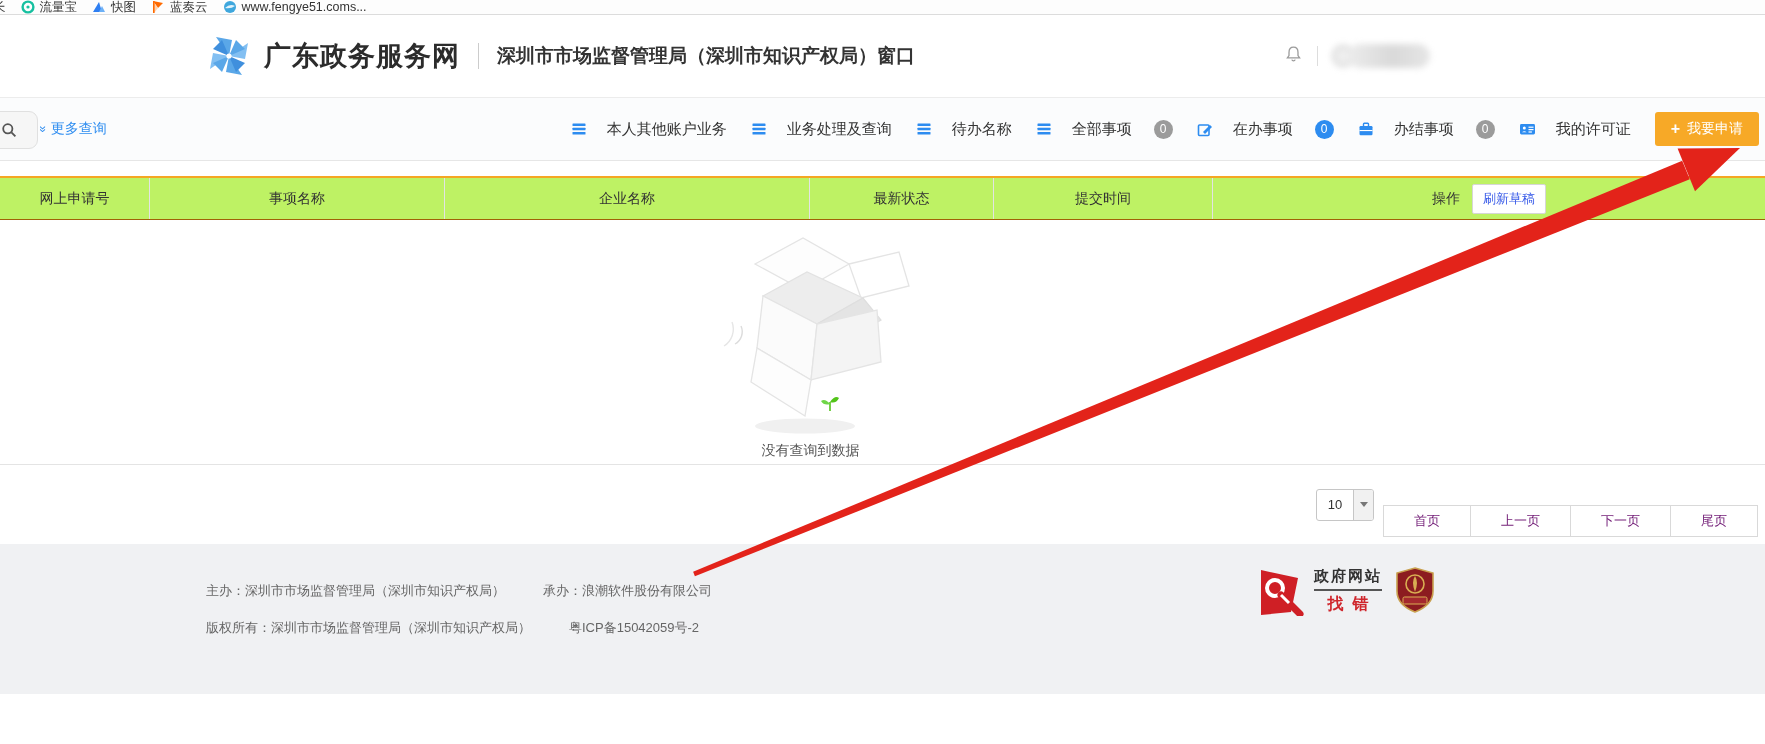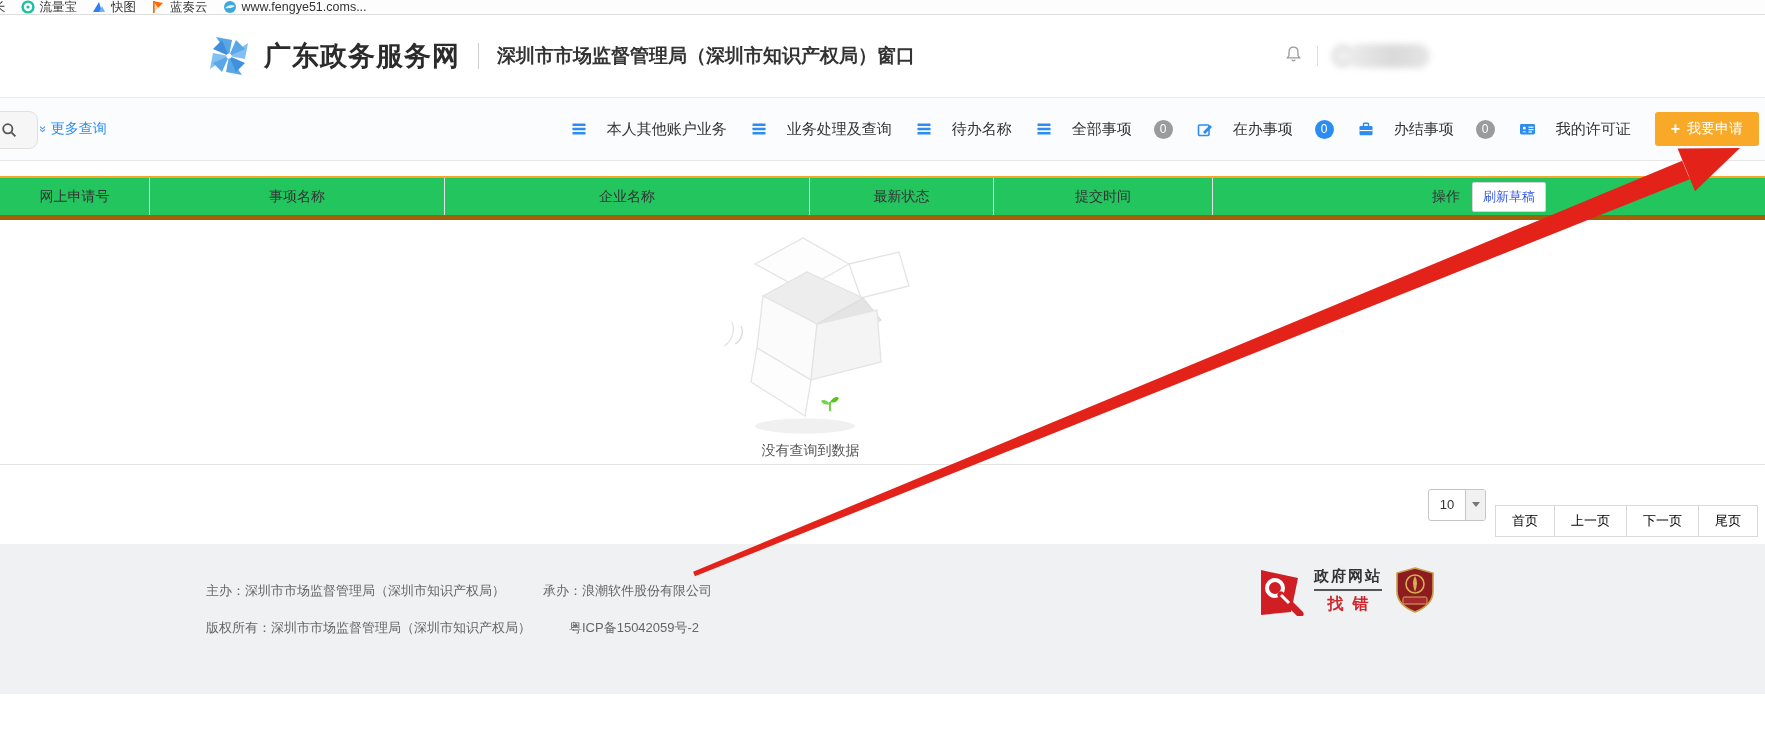--- a/index.html
+++ b/index.html
@@ -43,42 +43,42 @@
   .badge-gray { background:#9b9b9b; }
   .badge-blue { background:#2d8cf0; }
   .apply-btn { background:#f7a927; color:#fff; font-size:14px; border:none; border-radius:3px;
                padding:0 16px; height:34px; display:flex; align-items:center; gap:7px; cursor:pointer; }
   .apply-plus { font-size:16px; font-weight:bold; line-height:1; }
 
   .spacer { height:15px; background:#fff; }
 
   
   .tbl { border-top:2px solid #f5a623; }
-  .thead { display:flex; height:42px; background:#22c55e; border-bottom:5px solid #a16207; }
+  .thead { display:flex; height:42px; background:#bef264; border-bottom:1px solid #a16207; }
   .th { display:flex; align-items:center; justify-content:center; font-size:14px; color:#333;
         border-right:1px solid #e3e3e3; }
   .th:last-child { border-right:none; }
   .c0{width:150px;} .c1{width:295px;} .c2{width:365px;} .c3{width:184px;} .c4{width:219px;} .c5{flex:1;}
   .refresh-btn { margin-left:12px; background:#fff; border:1px solid #d6d6d6; border-radius:2px;
                  color:#3558e8; font-size:13px; padding:5px 10px; cursor:pointer; }
   .tbody { height:245px; background:#fff; border-bottom:1px solid #e4e4e4; position:relative; }
   .empty { position:absolute; top:8px; left:0; width:100%; display:flex; flex-direction:column;
            align-items:center; transform:translateX(-72px); }
   .empty-text { margin-top:4px; font-size:14px; color:#555; }
 
   
   .pager-row { height:79px; display:flex; align-items:center; justify-content:flex-end; padding-right:7px; background:#fff; }
   .page-size { width:58px; height:32px; border:1px solid #c6c6c6; border-radius:3px; background:#fff;
                display:flex; overflow:hidden; cursor:pointer; margin-right:9px; }
   .ps-val { flex:1; font-size:13px; color:#333; display:flex; align-items:center; justify-content:center; }
   .ps-chev { width:20px; background:#f1f1f1; border-left:1px solid #c6c6c6; display:flex; align-items:center; justify-content:center; }
   .ps-chev::after { content:""; border-left:4px solid transparent; border-right:4px solid transparent; border-top:5px solid #777; }
   .pg-group { display:flex; }
-  .pg-btn { height:32px; padding:0 16px; background:#fff; border:1px solid #d9d9d9; margin-left:-1px;
-            font-size:13px; color:#000000; display:flex; align-items:center; cursor:pointer;margin-top:33px; }
+  .pg-btn { height:32px; padding:0 30px; background:#fff; border:1px solid #d9d9d9; margin-left:-1px;
+            font-size:13px; color:#701a75; display:flex; align-items:center; cursor:pointer;margin-top:33px; }
   .pg-btn:first-child { margin-left:0; }
 
   
   .ftr { height:150px; background:#f0f1f3; position:relative; padding:38px 0 0 206px; font-size:13px; color:#666; }
   .ftr-line { margin-bottom:19px; display:flex; }
   .ftr-gap { margin-left:38px; }
   .ftr-badges { position:absolute; left:1258px; top:22px; display:flex; align-items:center; gap:13px; }
   .gov-badge { display:flex; align-items:center; gap:8px; cursor:pointer; }
   .gb-text { display:flex; flex-direction:column; }
   .gb-title { font-size:15px; font-weight:bold; color:#333; letter-spacing:2px; padding-bottom:3px;

